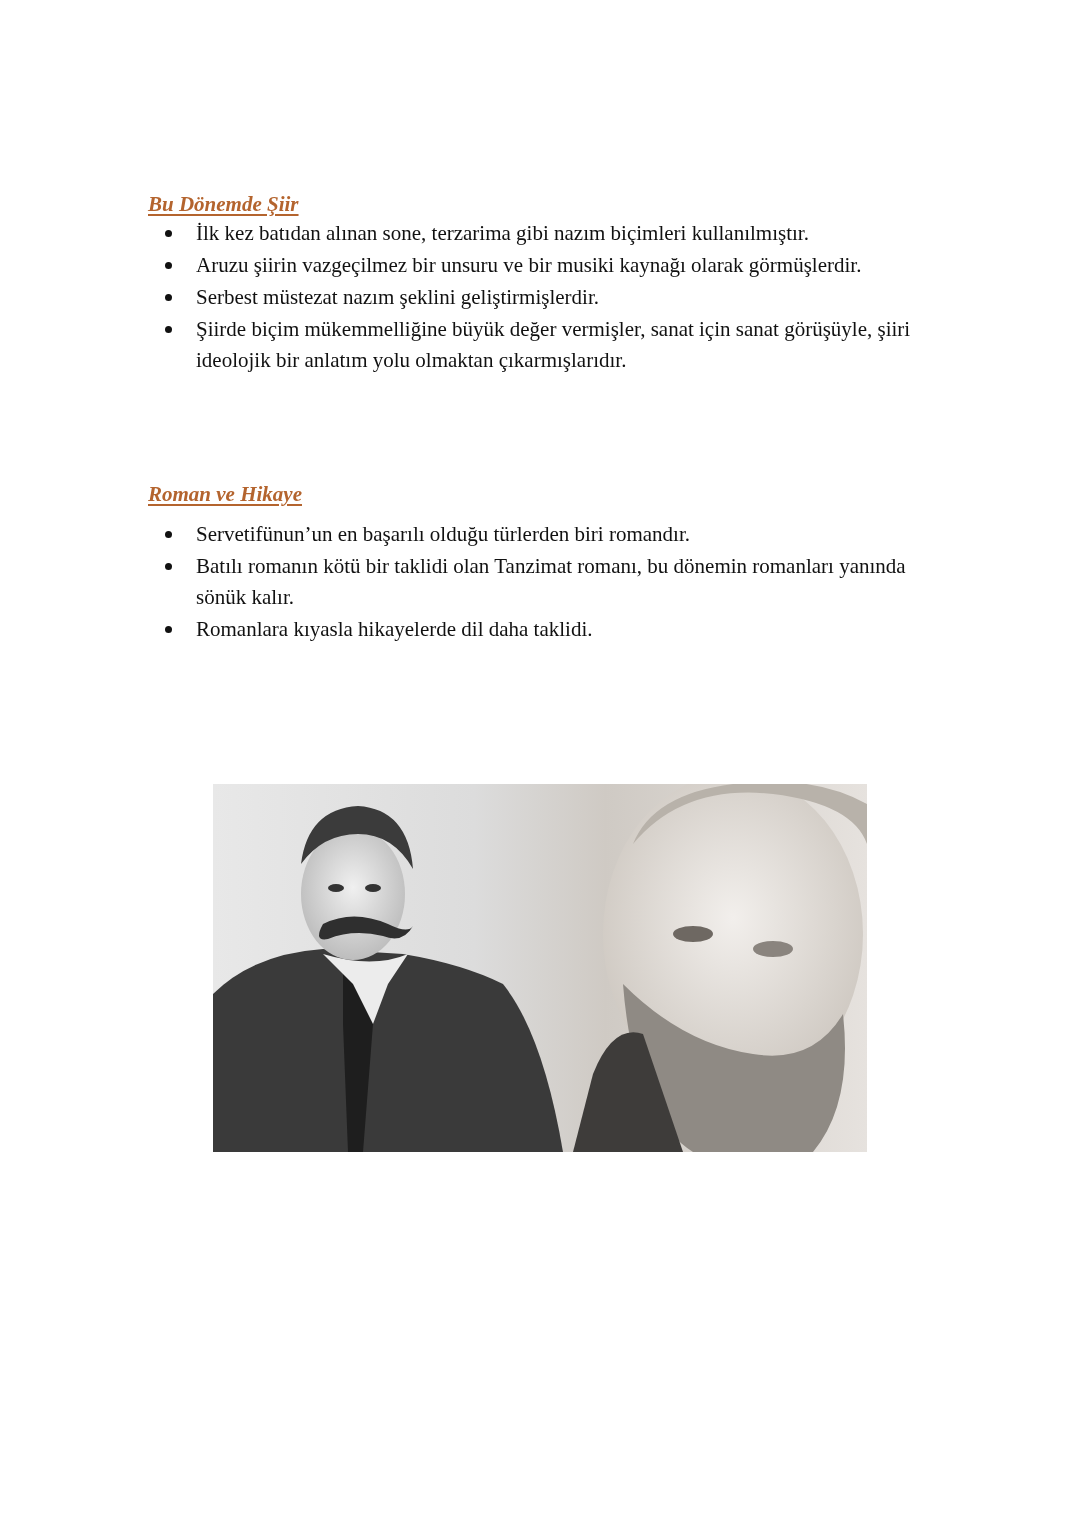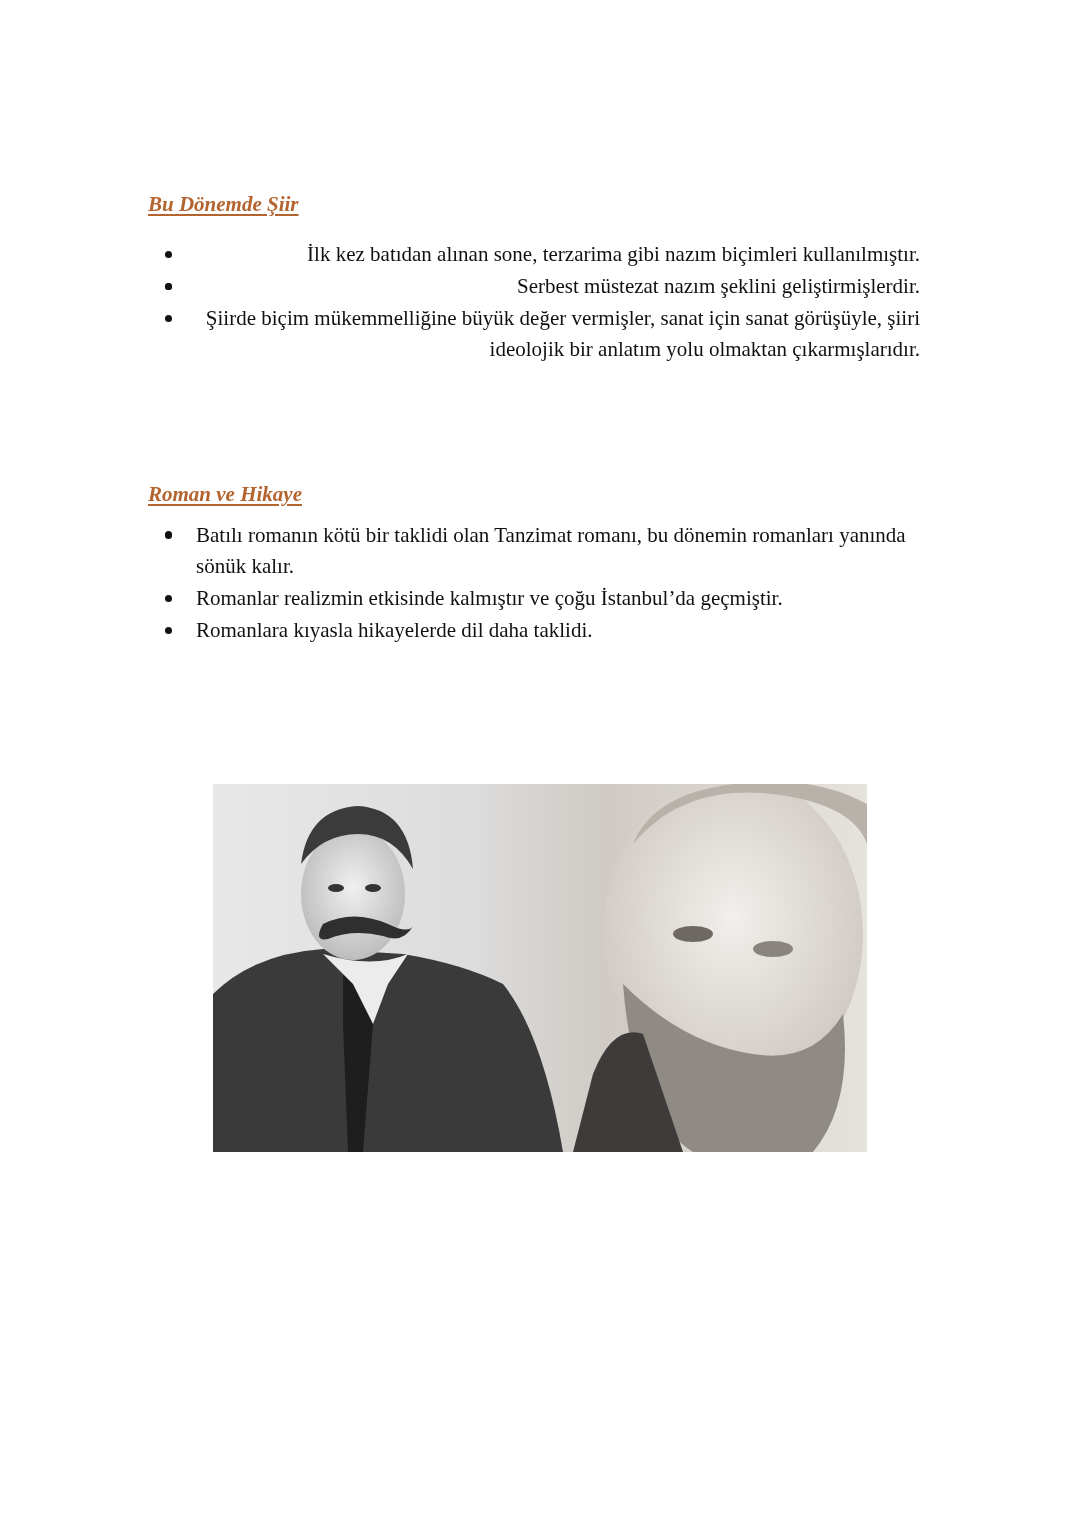--- a/index.html
+++ b/index.html
@@ -13,32 +13,31 @@
                   margin-bottom: 1px; }
   ul.bullets li .dot { position: absolute; left: 5px; top: 12px; width: 7px; height: 7px;
                        border-radius: 50%; background: #111; }
   .photo { position: absolute; left: 213px; top: 784px; width: 654px; height: 368px; overflow: hidden;
            background: linear-gradient(90deg, #e8e8e8 0%, #dcdcdc 40%, #cfcac4 60%, #e6e2de 100%); }
 </style>
 </head>
 <body>
 
 <h2 class="heading" style="top:174px;">Bu Dönemde Şiir</h2>
-<ul class="bullets" style="top:239px; width:760px;text-align:right;">
+<ul class="bullets" style="top:218px; width:760px;">
   <li><span class="dot"></span><span>İlk kez batıdan alınan sone, terzarima gibi nazım biçimleri kullanılmıştır.</span></li>
-  <li><span class="dot"></span></li>
+  <li><span class="dot"></span><span>Aruzu şiirin vazgeçilmez bir unsuru ve bir musiki kaynağı olarak görmüşlerdir.</span></li>
   <li><span class="dot"></span><span>Serbest müstezat nazım şeklini geliştirmişlerdir.</span></li>
   <li><span class="dot"></span><span>Şiirde biçim mükemmelliğine büyük değer vermişler, sanat için sanat görüşüyle, şiiri ideolojik bir anlatım yolu olmaktan çıkarmışlarıdır.</span></li>
 </ul>
 
 <h2 class="heading" style="top:464px;">Roman ve Hikaye</h2>
 <ul class="bullets" style="top:519px; width:790px;">
-  <li><span class="dot"></span></li>
+  <li><span class="dot"></span><span>Servetifünun’un en başarılı olduğu türlerden biri romandır.</span></li>
   <li><span class="dot"></span><span>Batılı romanın kötü bir taklidi olan Tanzimat romanı, bu dönemin romanları yanında sönük kalır.</span></li>
-  <li><span class="dot"></span><span>Romanlar realizmin etkisinde kalmıştır ve çoğu İstanbul’da geçmiştir.</span></li>
   <li><span class="dot"></span><span>Romanlara kıyasla hikayelerde dil daha taklidi.</span></li>
 </ul>
 
 <div class="photo" title="Black-and-white portrait photo of two men: a mustached man in a suit on the left and a bearded man on the right">
   <svg width="654" height="368" viewBox="0 0 654 368">
     <defs>
       <radialGradient id="faceR" cx="50%" cy="45%" r="55%">
         <stop offset="0%" stop-color="#f2efec"></stop>
         <stop offset="100%" stop-color="#cfc9c2"></stop>
       </radialGradient>

